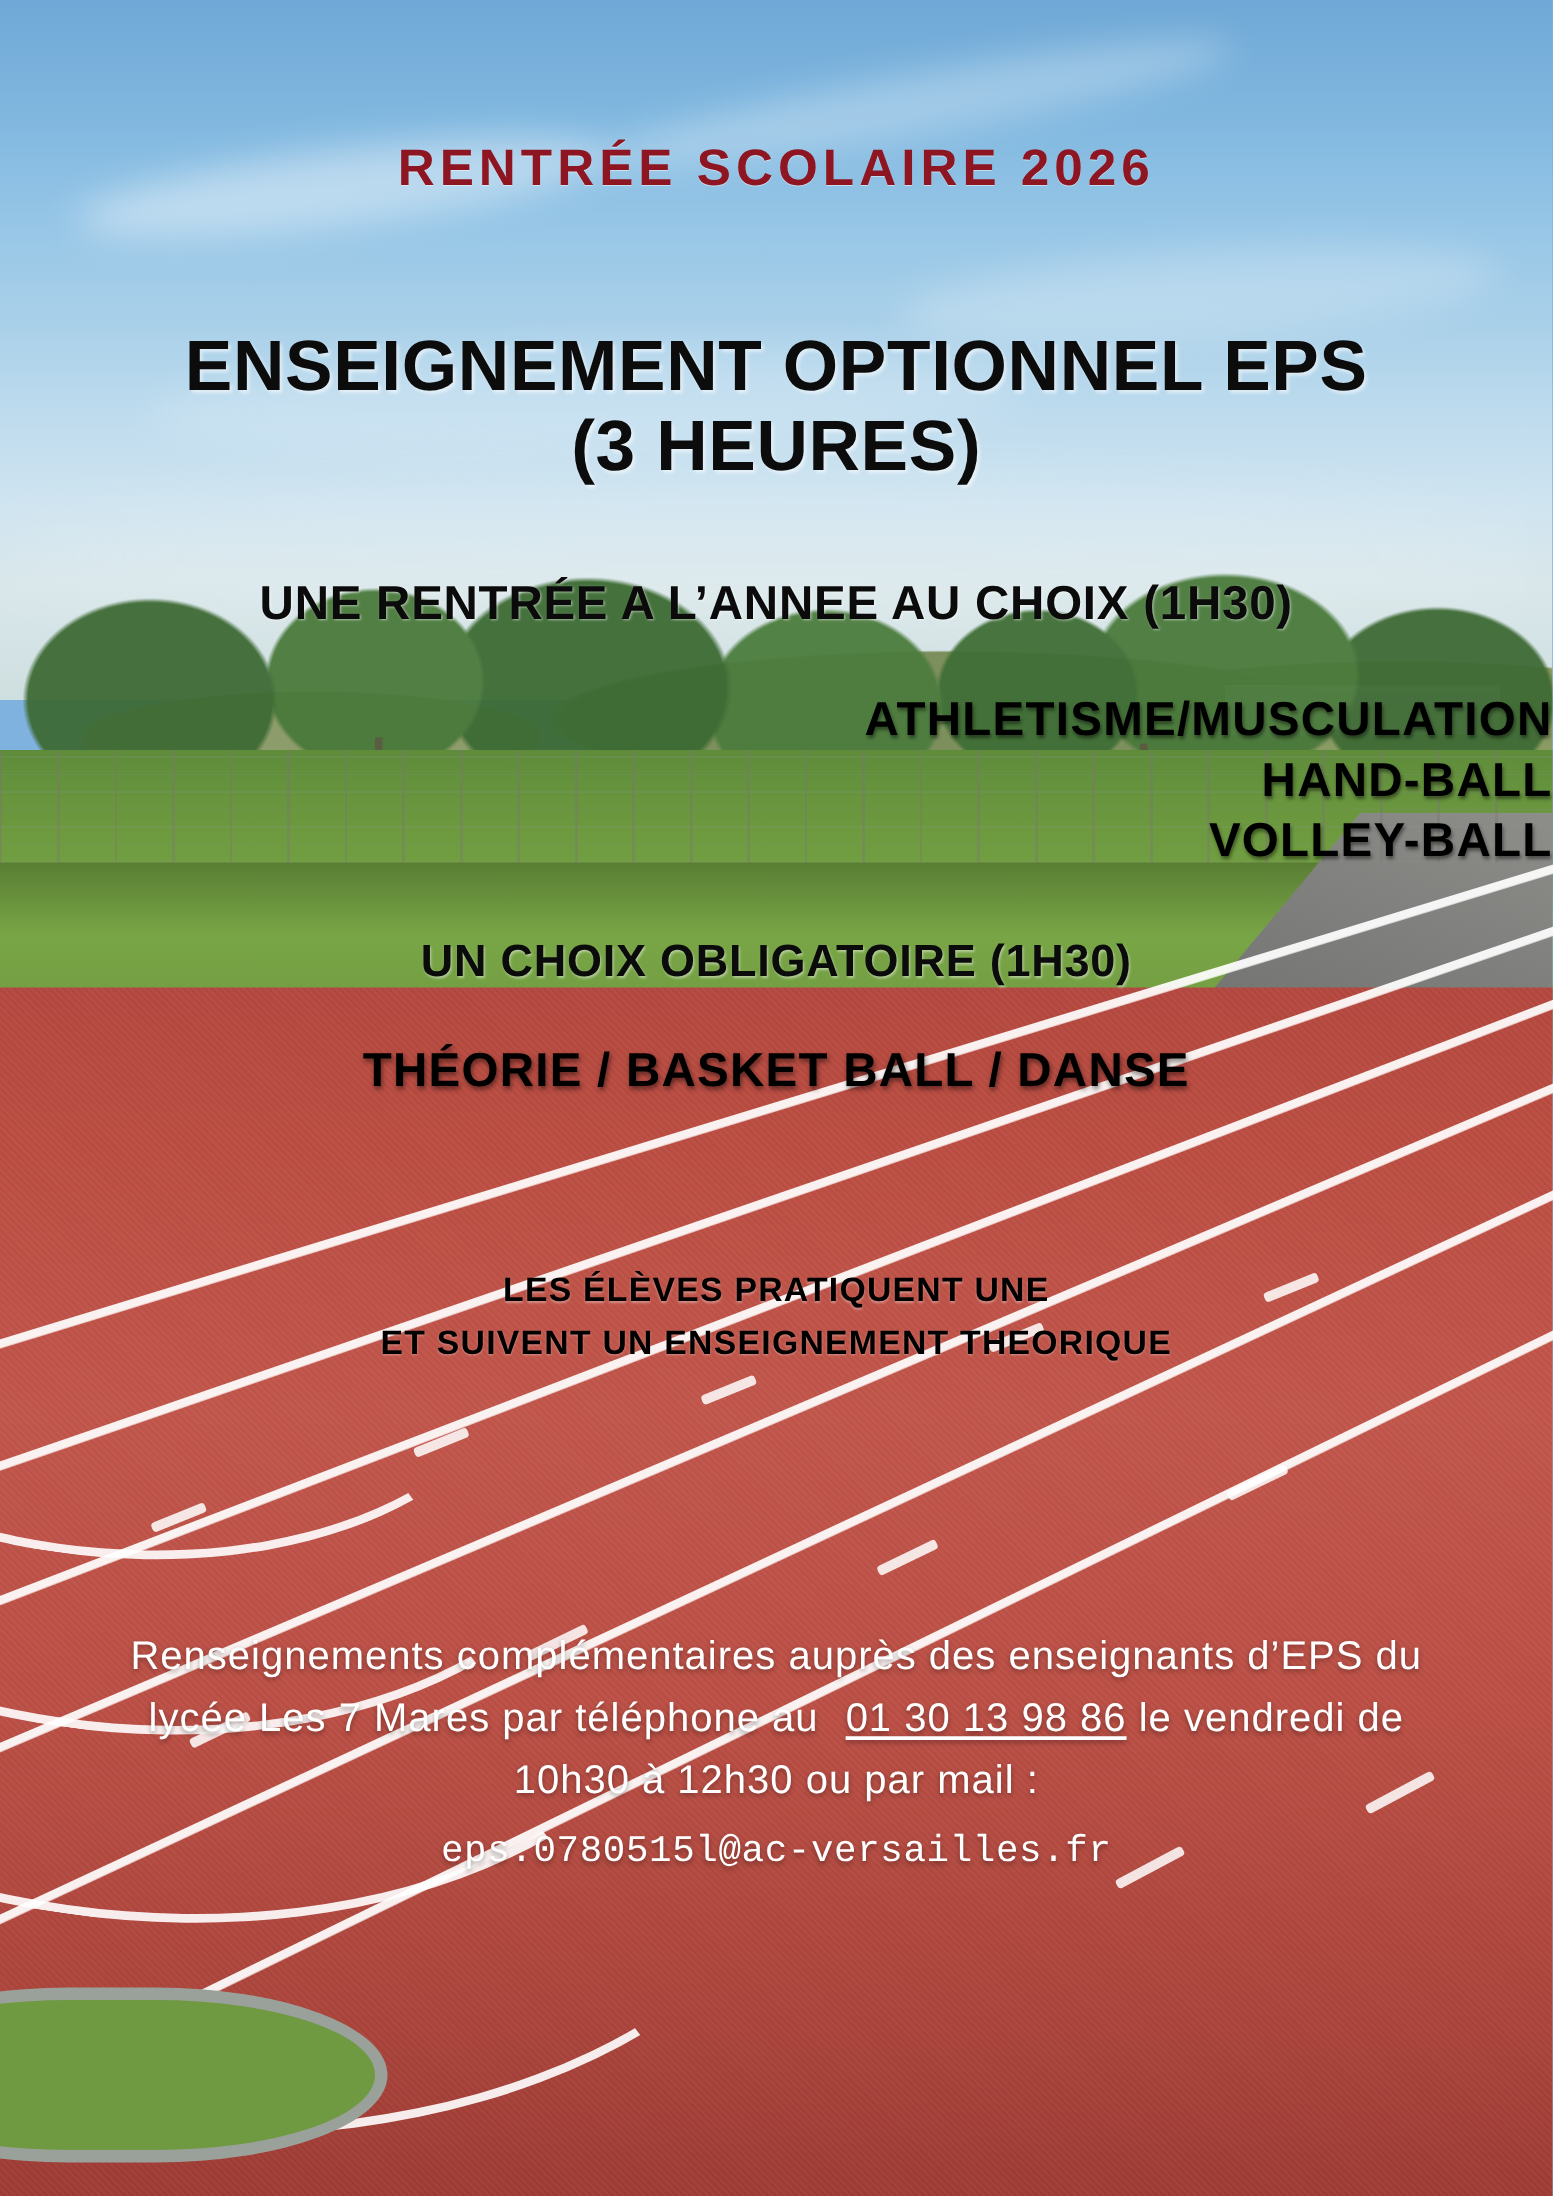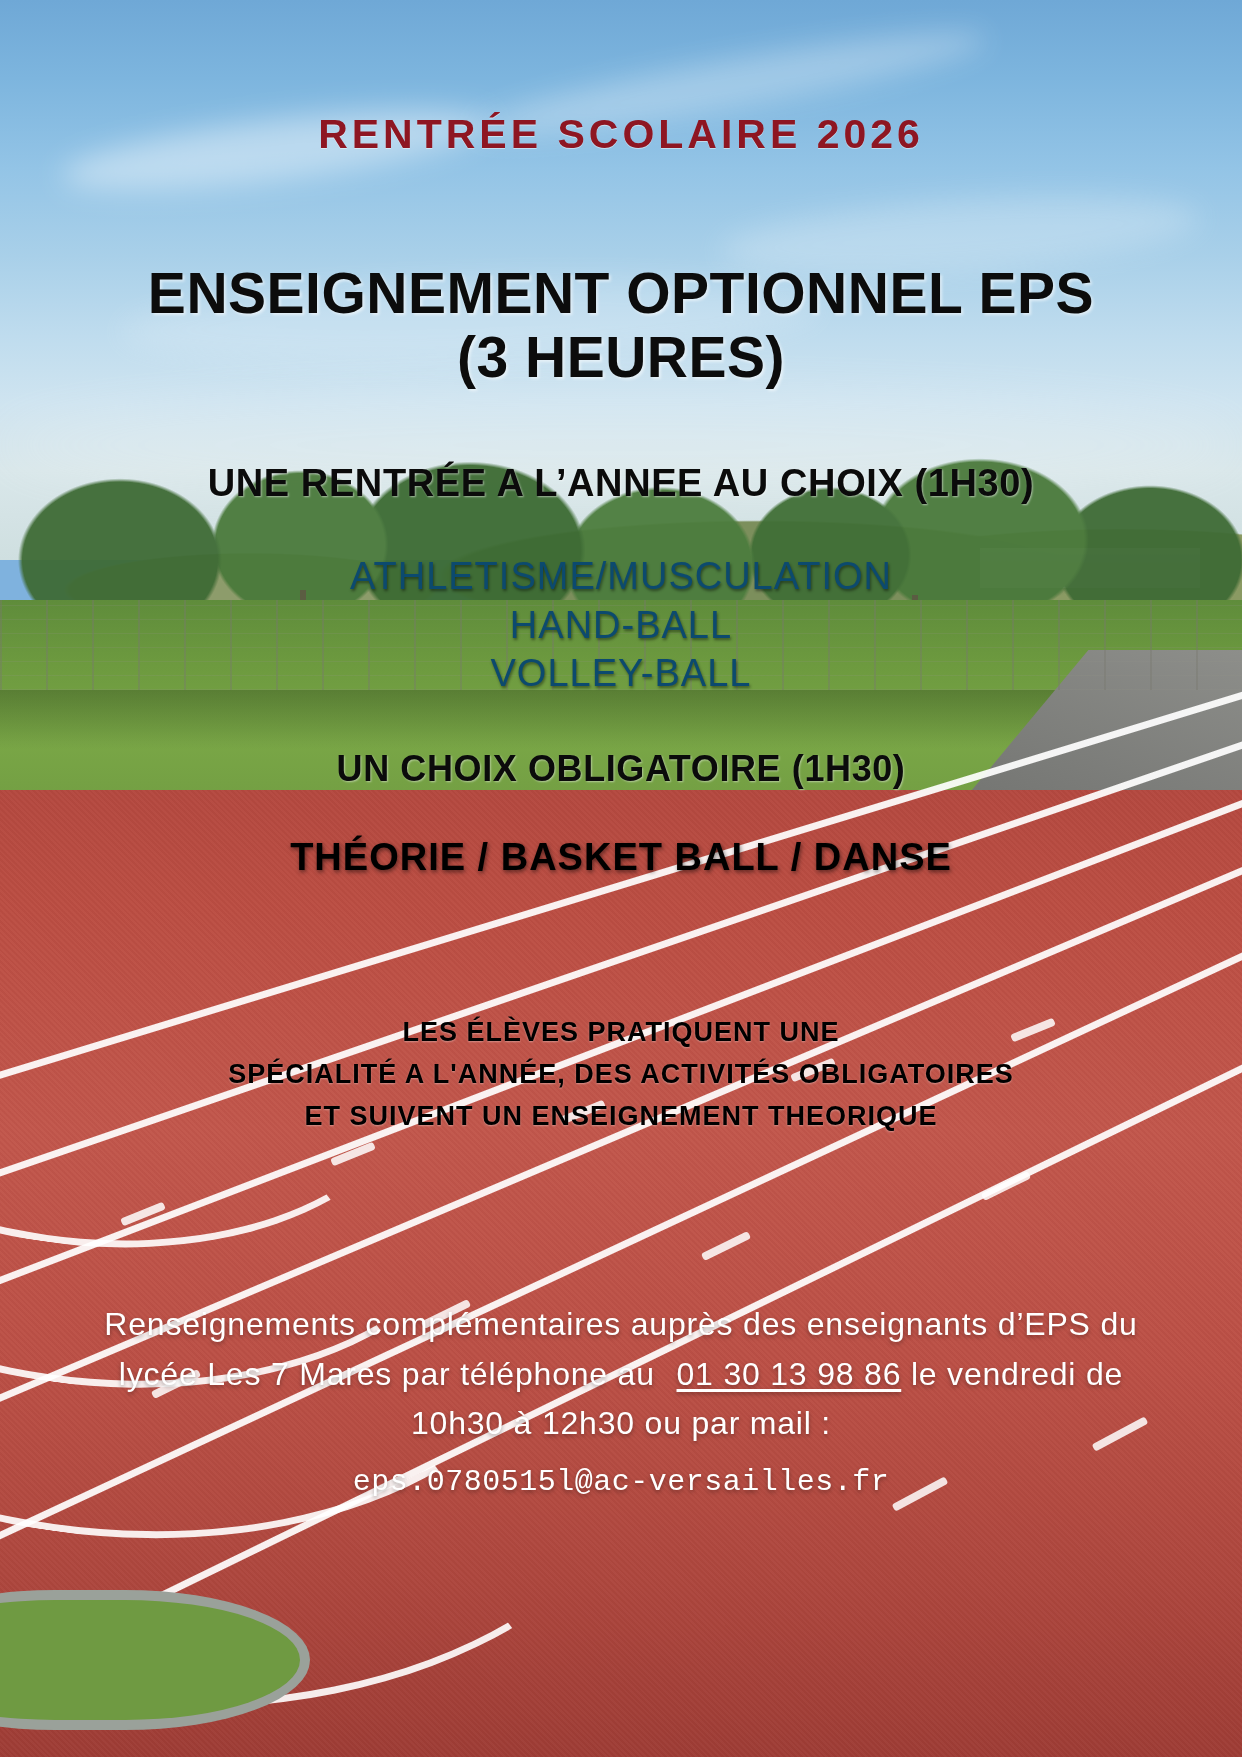--- a/index.html
+++ b/index.html
@@ -214,24 +214,25 @@
     letter-spacing: 0.6px;
     text-shadow: 1px 1px 2px rgba(255,255,255,0.5);
   }
 
   .activities {
     position: absolute;
     left: 0; right: 0;
     top: 552px;
     font-size: 38px;
     line-height: 1.28;
-    font-weight: 400;
-    color: #0c4a6e;
+    font-weight: 700;
+    color: #000000;
     letter-spacing: 1px;
     text-shadow: 1px 2px 3px rgba(0,0,0,0.45);
+    text-align: right;
   }
   .activities span { display: block; }
 
   .menu-line {
     position: absolute;
     left: 0; right: 0;
     top: 748px;
     font-size: 36px;
     font-weight: 700;
     color: #0b0b0b;
@@ -362,21 +363,20 @@
       <span>HAND-BALL</span>
       <span>VOLLEY-BALL</span>
     </div>
 
     <div class="menu-line">UN CHOIX OBLIGATOIRE (1H30)</div>
 
     <div class="menu-items">THÉORIE / BASKET BALL / DANSE</div>
 
     <div class="description">
       <span>LES ÉLÈVES PRATIQUENT UNE</span>
-      <span>SPÉCIALITÉ A L'ANNÉE, DES ACTIVITÉS OBLIGATOIRES</span>
       <span>ET SUIVENT UN ENSEIGNEMENT THEORIQUE</span>
     </div>
 
     <div class="footer">
       <span>Renseignements complémentaires auprès des enseignants d’EPS du lycée Les 7 Mares par téléphone au </span><span class="phone">01 30 13 98 86</span><span> le vendredi de 10h30 à 12h30 ou par mail :</span>
       <span class="mail">eps.0780515l@ac-versailles.fr</span>
     </div>
 
   </div>
 </div>

